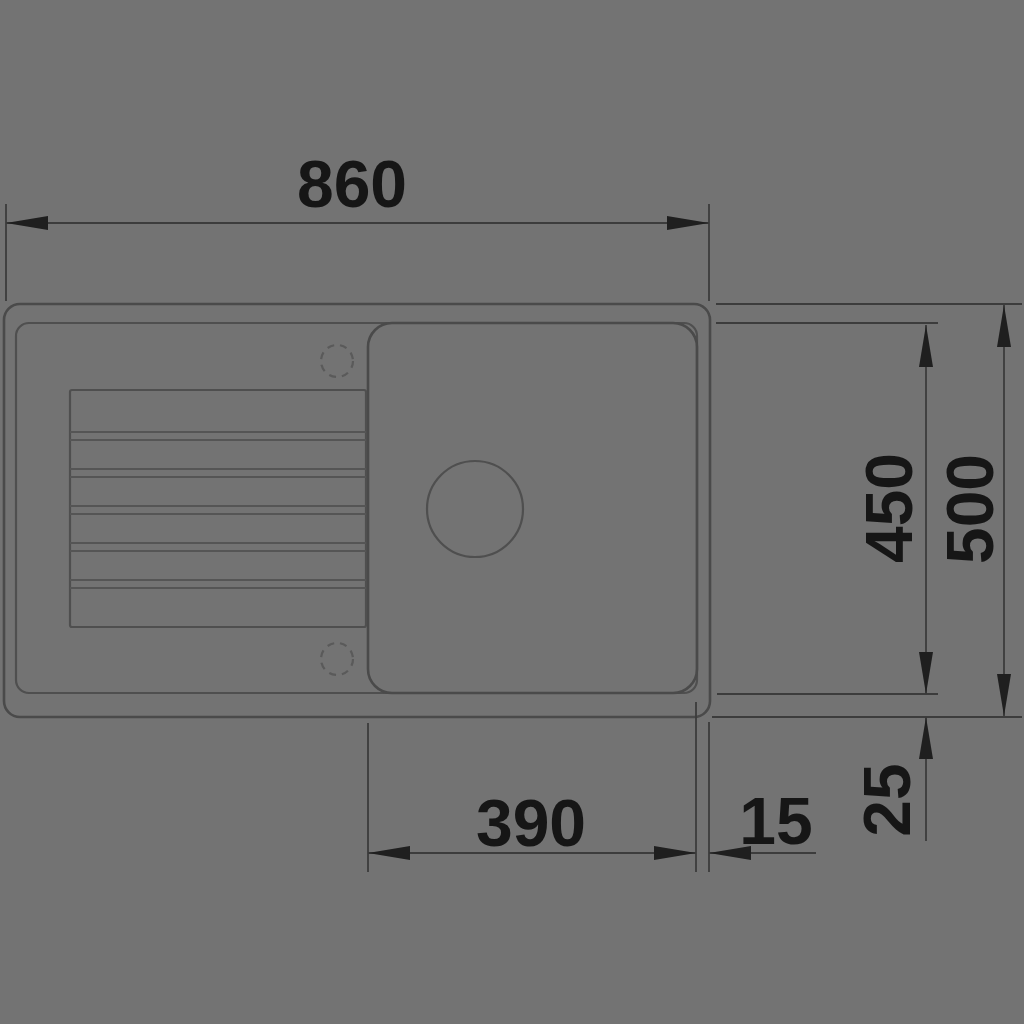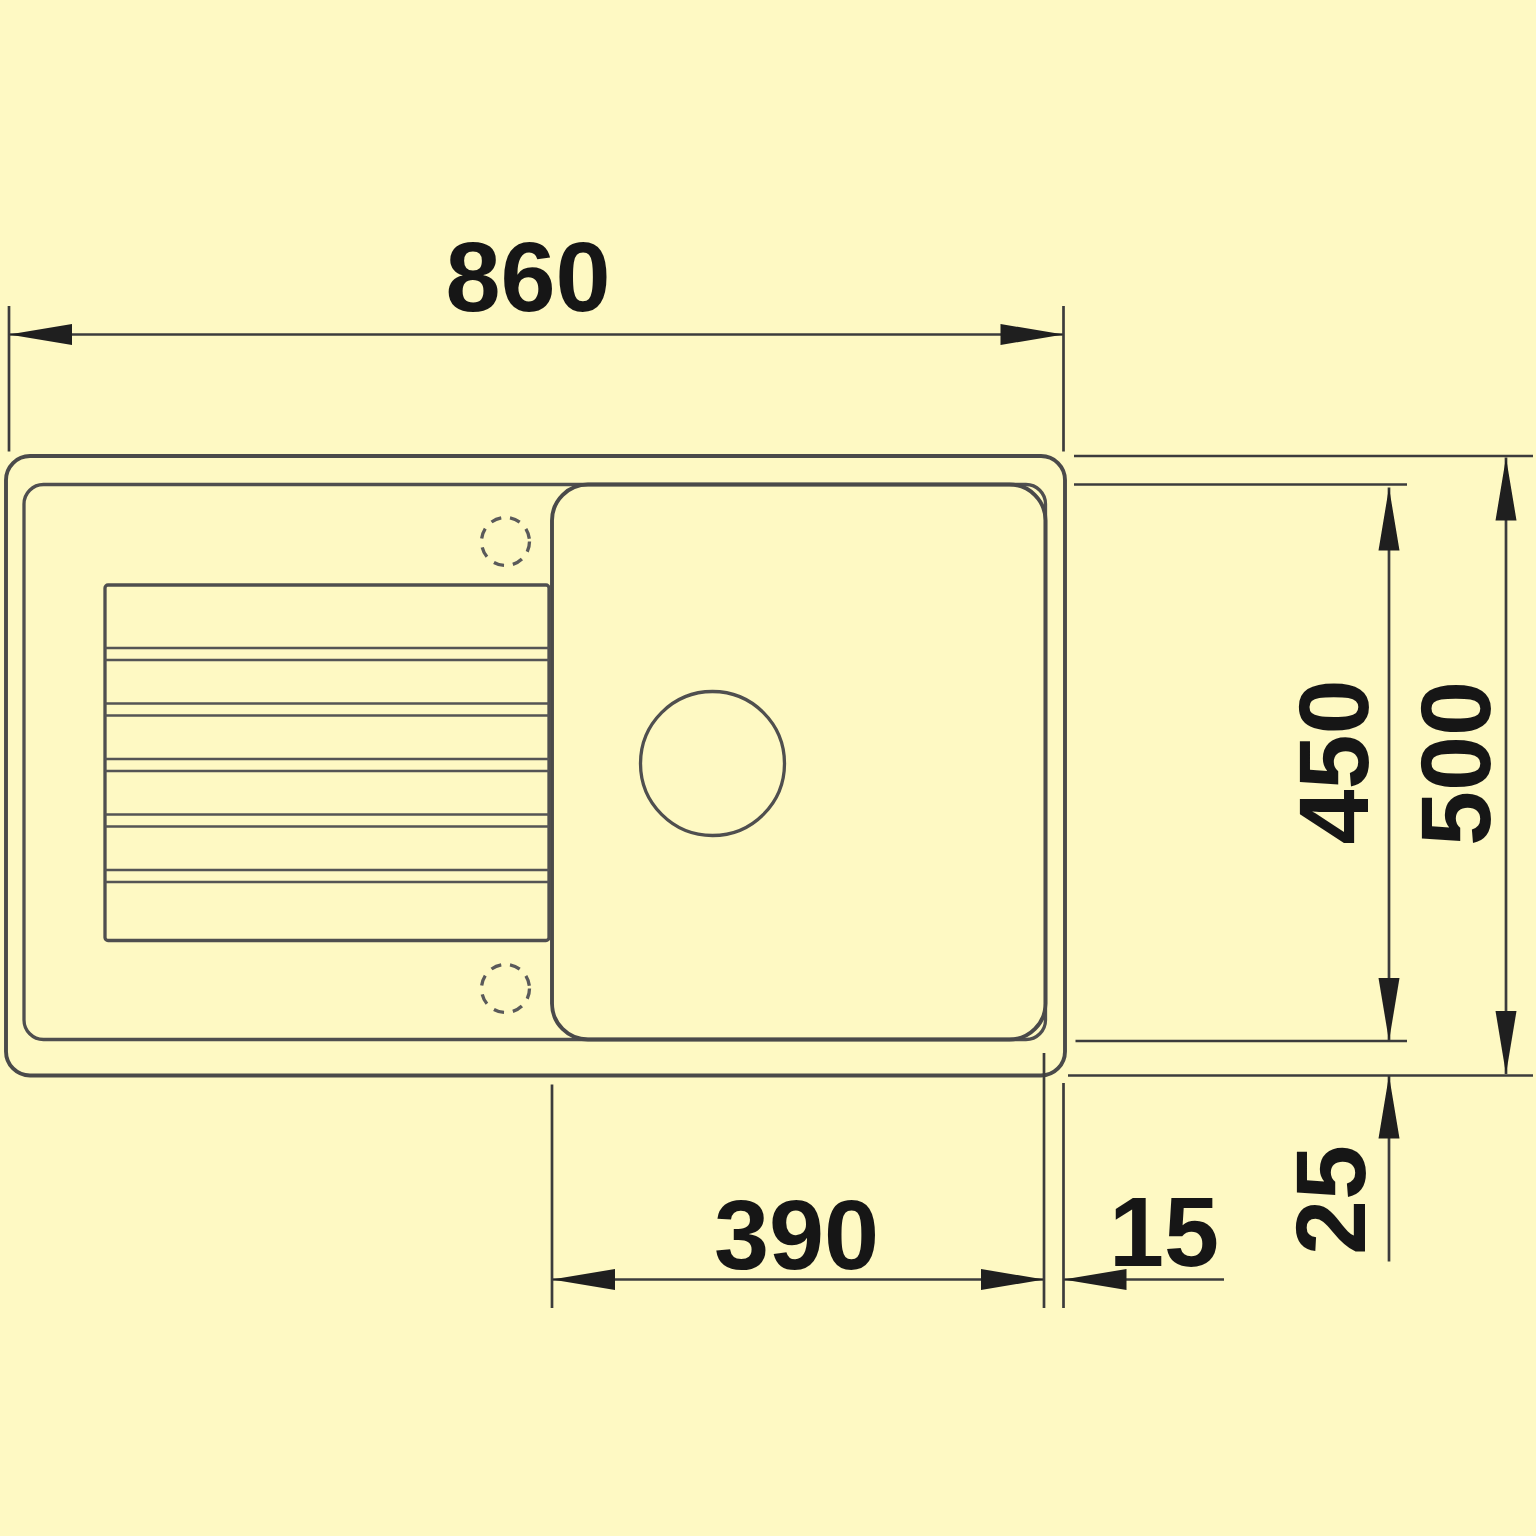--- a/index.html
+++ b/index.html
@@ -8,21 +8,21 @@
     background: #fcfcfc;
     width: 1024px;
     height: 1024px;
     overflow: hidden;
     font-family: "Liberation Sans", sans-serif;
   }
   .stage {
     position: relative;
     width: 1024px;
     height: 1024px;
-    background: #fef9c3;
+    background: #737373;
   }
   svg { display: block; }
   .outline     { fill: none; stroke: #4a4a4a; stroke-width: 2.6; }
   .outline-thin{ fill: none; stroke: #4f4f4f; stroke-width: 2.2; }
   .rib         { stroke: #555555; stroke-width: 1.8; }
   .dashed      { fill: none; stroke: #5a5a5a; stroke-width: 2.2; stroke-dasharray: 7 6; }
   .dimline     { stroke: #3c3c3c; stroke-width: 1.8; fill: none; }
   .extline     { stroke: #3c3c3c; stroke-width: 1.8; fill: none; }
   .arrow       { fill: #1f1f1f; stroke: none; }
   .dimtext {

